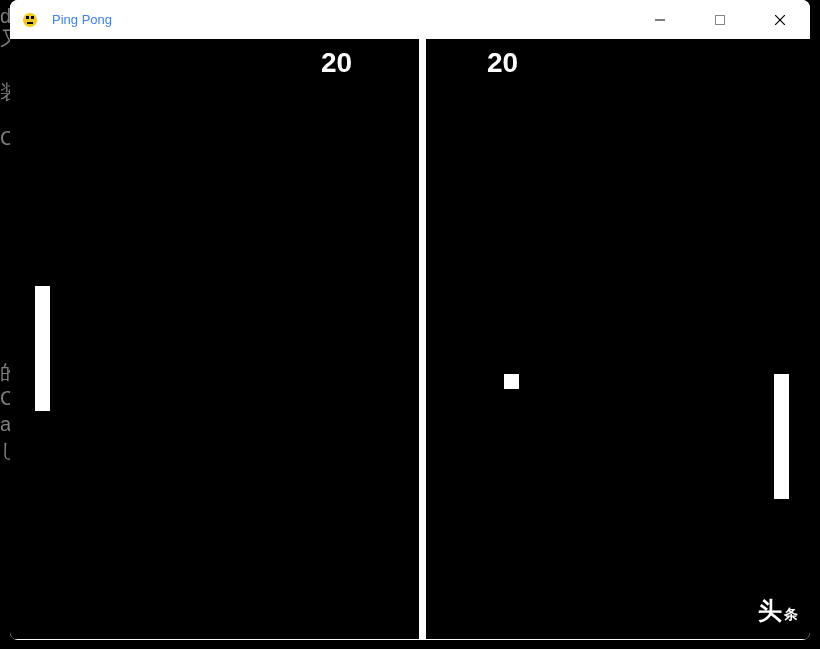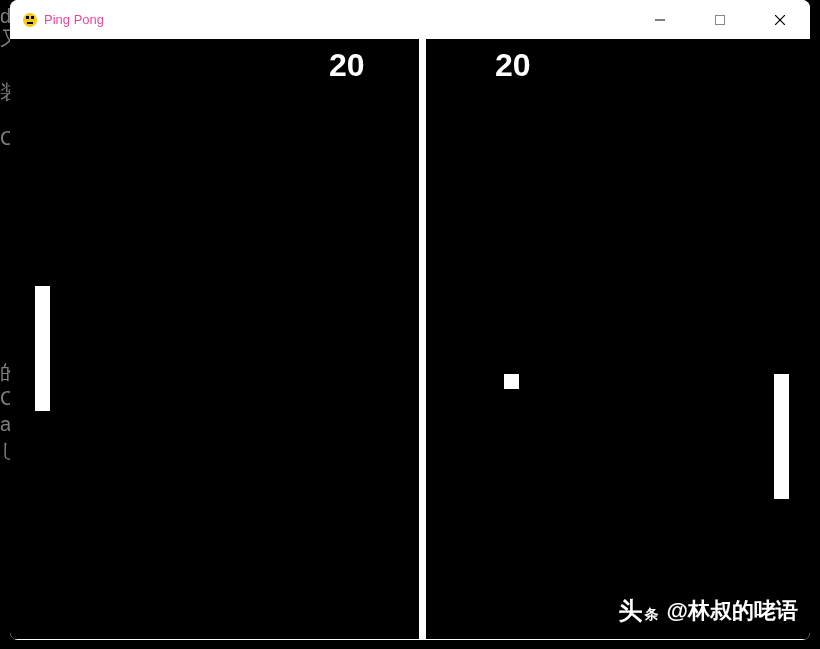--- a/index.html
+++ b/index.html
@@ -5,31 +5,31 @@
     * { margin: 0; padding: 0; box-sizing: border-box; font-family: "Segoe UI", Arial, sans-serif; }
     html, body { background: #000; width: 820px; height: 649px; overflow: hidden; }
 
     .bg-artifacts { position: absolute; top: 0; left: 0; width: 820px; height: 649px; color: #7f7f7f; font-size: 20px; line-height: 1; pointer-events: none; }
     .bg-artifacts span { position: absolute; }
 
     .window-frame { position: absolute; top: 0; left: 10px; width: 800px; height: 640px; background: #fff; border-radius: 8px; overflow: hidden; }
 
     .titlebar { height: 39px; display: flex; align-items: center; background: #fff; color: #000; }
     .titlebar .app-icon { width: 16px; height: 16px; margin-left: 12px; }
-    .titlebar .title-text { margin-left: 6px; font-size: 13px; color: #ec4899; }
+    .titlebar .title-text { margin-left: 14px; font-size: 13px; color: #3b82f6; }
     .titlebar .spacer { flex: 1; }
     .win-btn { width: 60px; height: 39px; display: flex; align-items: center; justify-content: center; }
     .win-btn svg { display: block; }
 
     .game-area { position: absolute; top: 39px; left: 0; width: 800px; height: 600px; background: #fff; }
     .court-half { position: absolute; top: 0; height: 600px; background: #000; }
     .court-left  { left: 0;   width: 409px; }
     .court-right { left: 416px; width: 384px; }
 
-    .score { position: absolute; top: 8px; color: #fff; font-size: 32px; font-weight: 700; margin-left: 8px; }
+    .score { position: absolute; top: 8px; color: #fff; font-size: 28px; font-weight: 700; }
     .score-left  { left: 311px; }
     .score-right { left: 477px; }
 
     .paddle { position: absolute; width: 15px; height: 125px; background: #fff; }
     .ball   { position: absolute; width: 15px; height: 15px; background: #fff; }
 
     .watermark { position: absolute; bottom: 12px; right: 12px; display: flex; align-items: center; gap: 8px; color: #fff; font-size: 22px; font-weight: 600; }
     .wm-logo   { display: inline-flex; align-items: baseline; color: #fff; font-weight: 800; font-size: 24px; }
     .wm-logo b { font-size: 24px; }
     .wm-logo small { font-size: 14px; margin-left: 2px; }
@@ -90,17 +90,16 @@
 
     <div class="paddle" id="paddle-left" style="left: 25px; top: 247px;"></div>
     <div class="paddle" id="paddle-right" style="left: 764px; top: 335px;"></div>
     <div class="ball" id="ball" style="left: 494px; top: 335px;"></div>
 
     <div class="watermark">
       <span class="wm-logo">
         <b>头</b>
         <small>条</small>
       </span>
-      <span class="wm-handle">@林叔的咾语</span>
     </div>
   </div>
 
 </div>
 
 </body></html>

